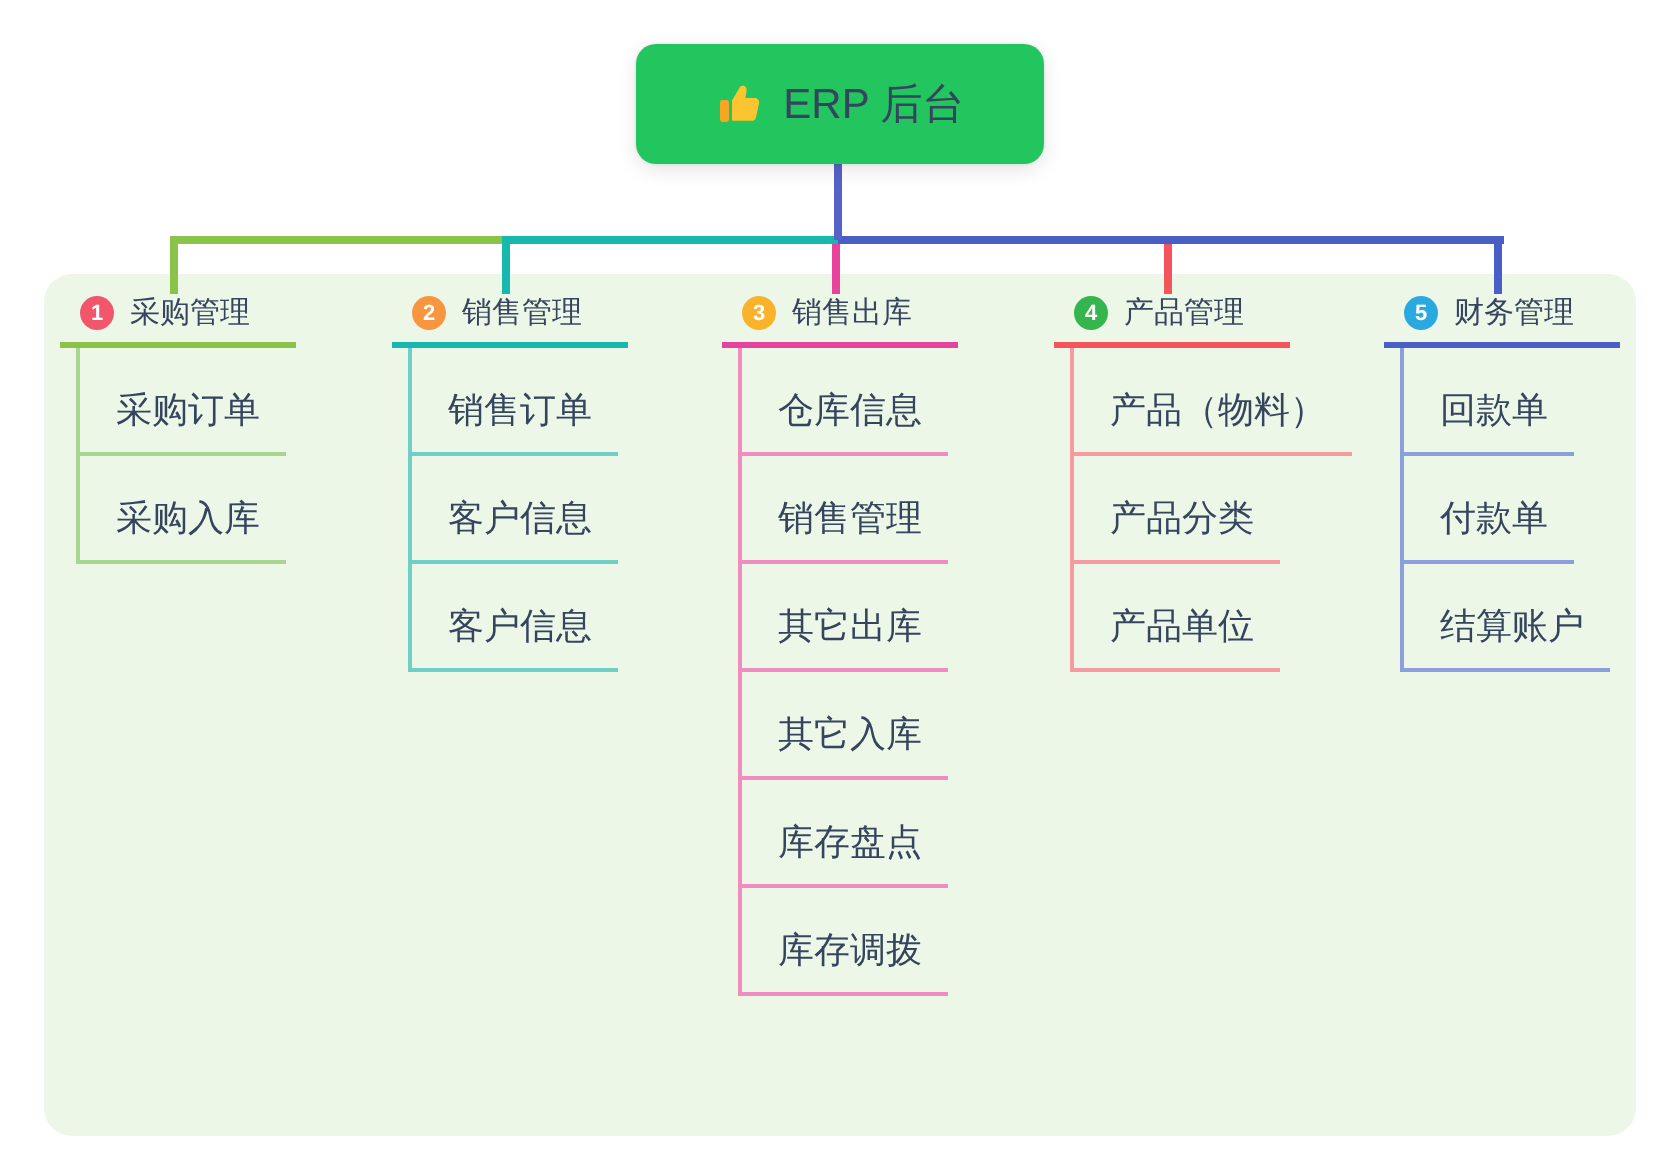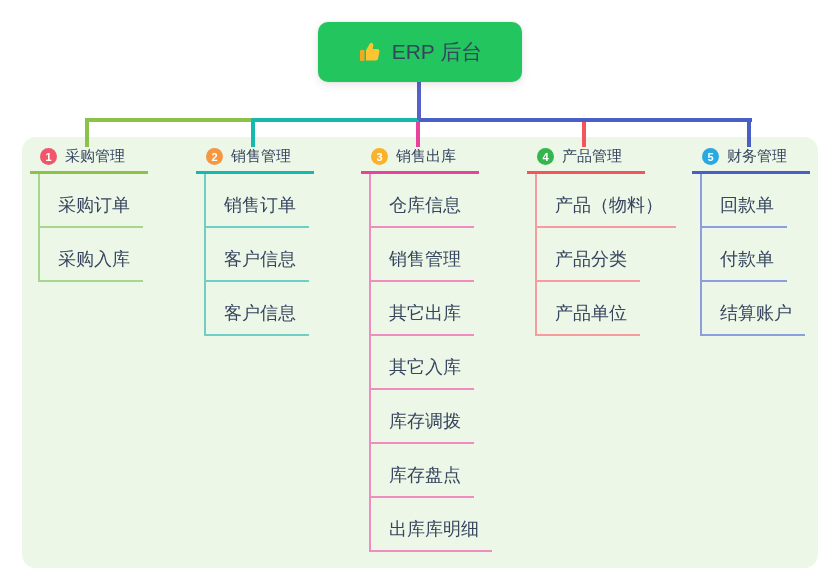--- a/index.html
+++ b/index.html
@@ -145,27 +145,24 @@
         <div class="item">
           <span class="leaf">销售管理</span>
         </div>
         <div class="item">
           <span class="leaf">其它出库</span>
         </div>
         <div class="item">
           <span class="leaf">其它入库</span>
         </div>
         <div class="item">
+          <span class="leaf">库存盘点</span>
+        </div>
+        <div class="item">
           <span class="leaf">库存调拨</span>
-        </div>
-        <div class="item">
-          <span class="leaf">库存盘点</span>
-        </div>
-        <div class="item">
-          <span class="leaf">出库库明细</span>
         </div>
       </div>
   </div>
 
   <div class="branch" style="--main: #f4555c; --sub: #f89ba1; --badge: #35b54e;">
     <div class="drop"></div>
     <div class="branch-header">
       <span class="badge">4</span>
       <span>产品管理</span>
     </div>

